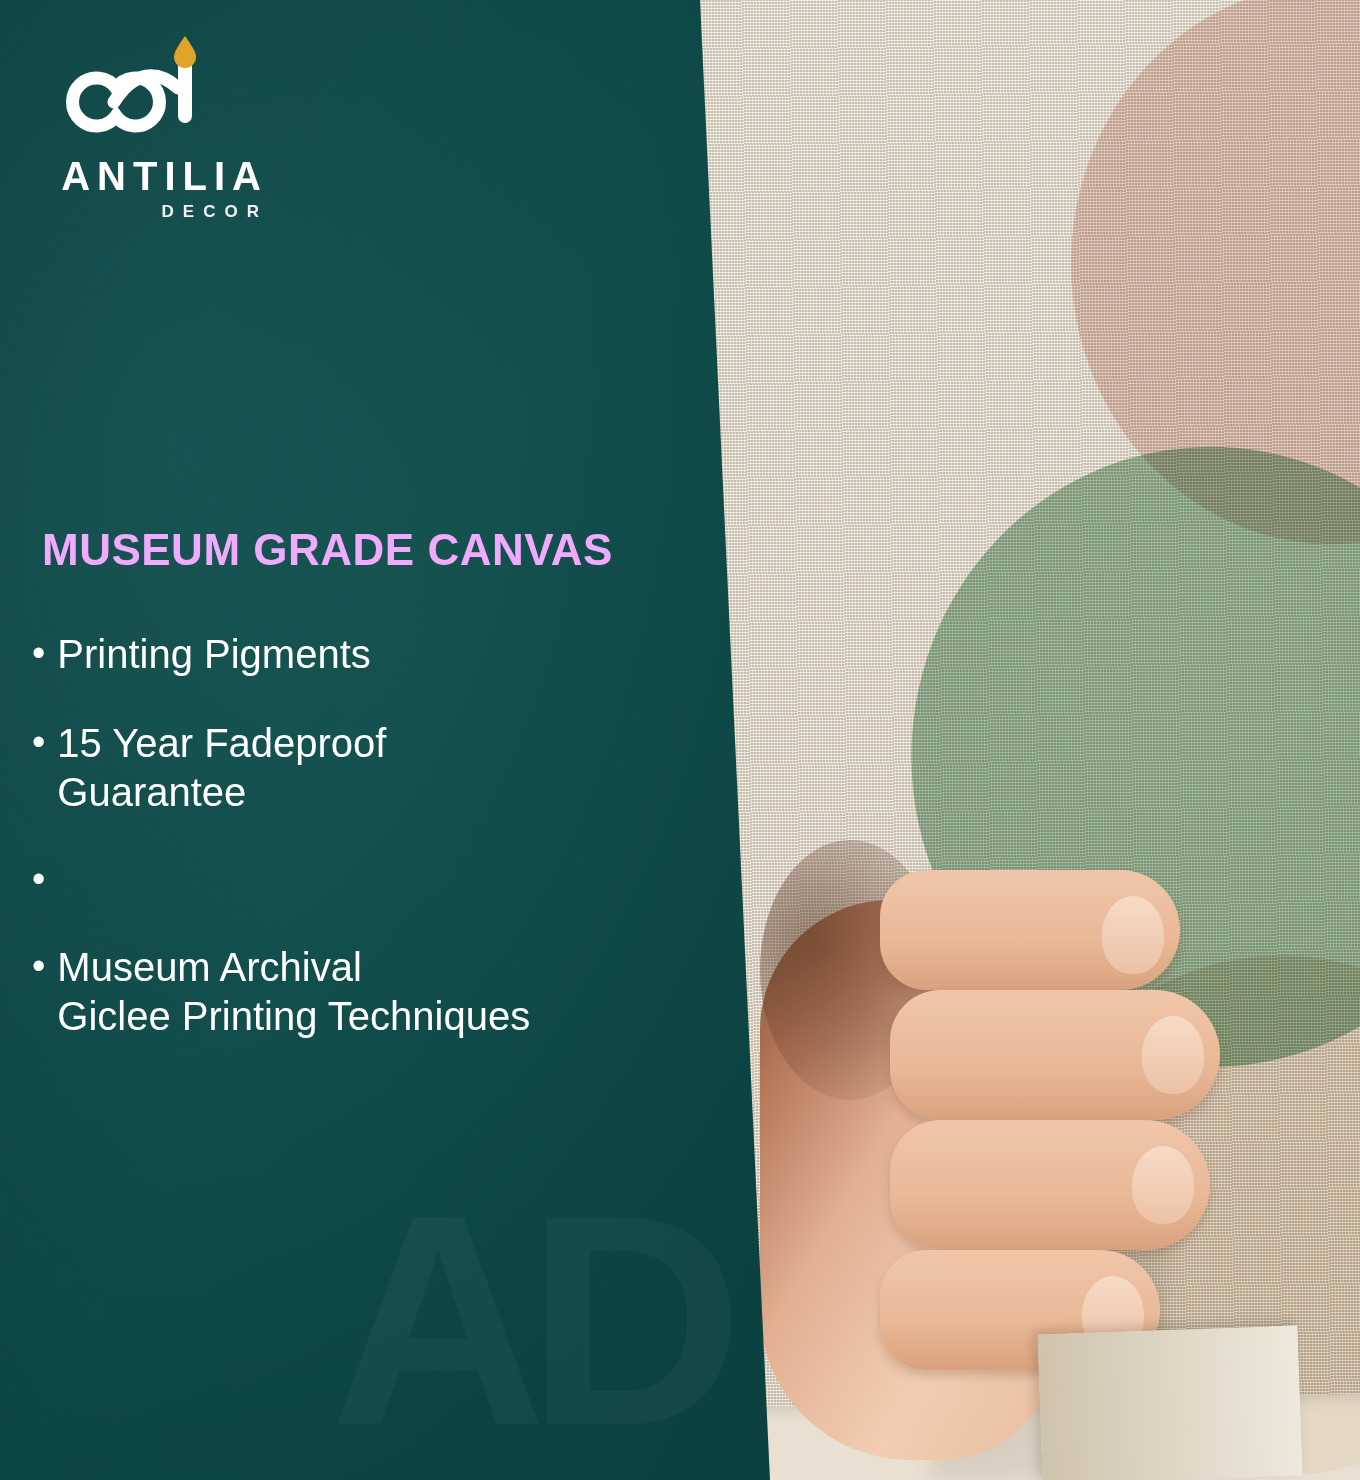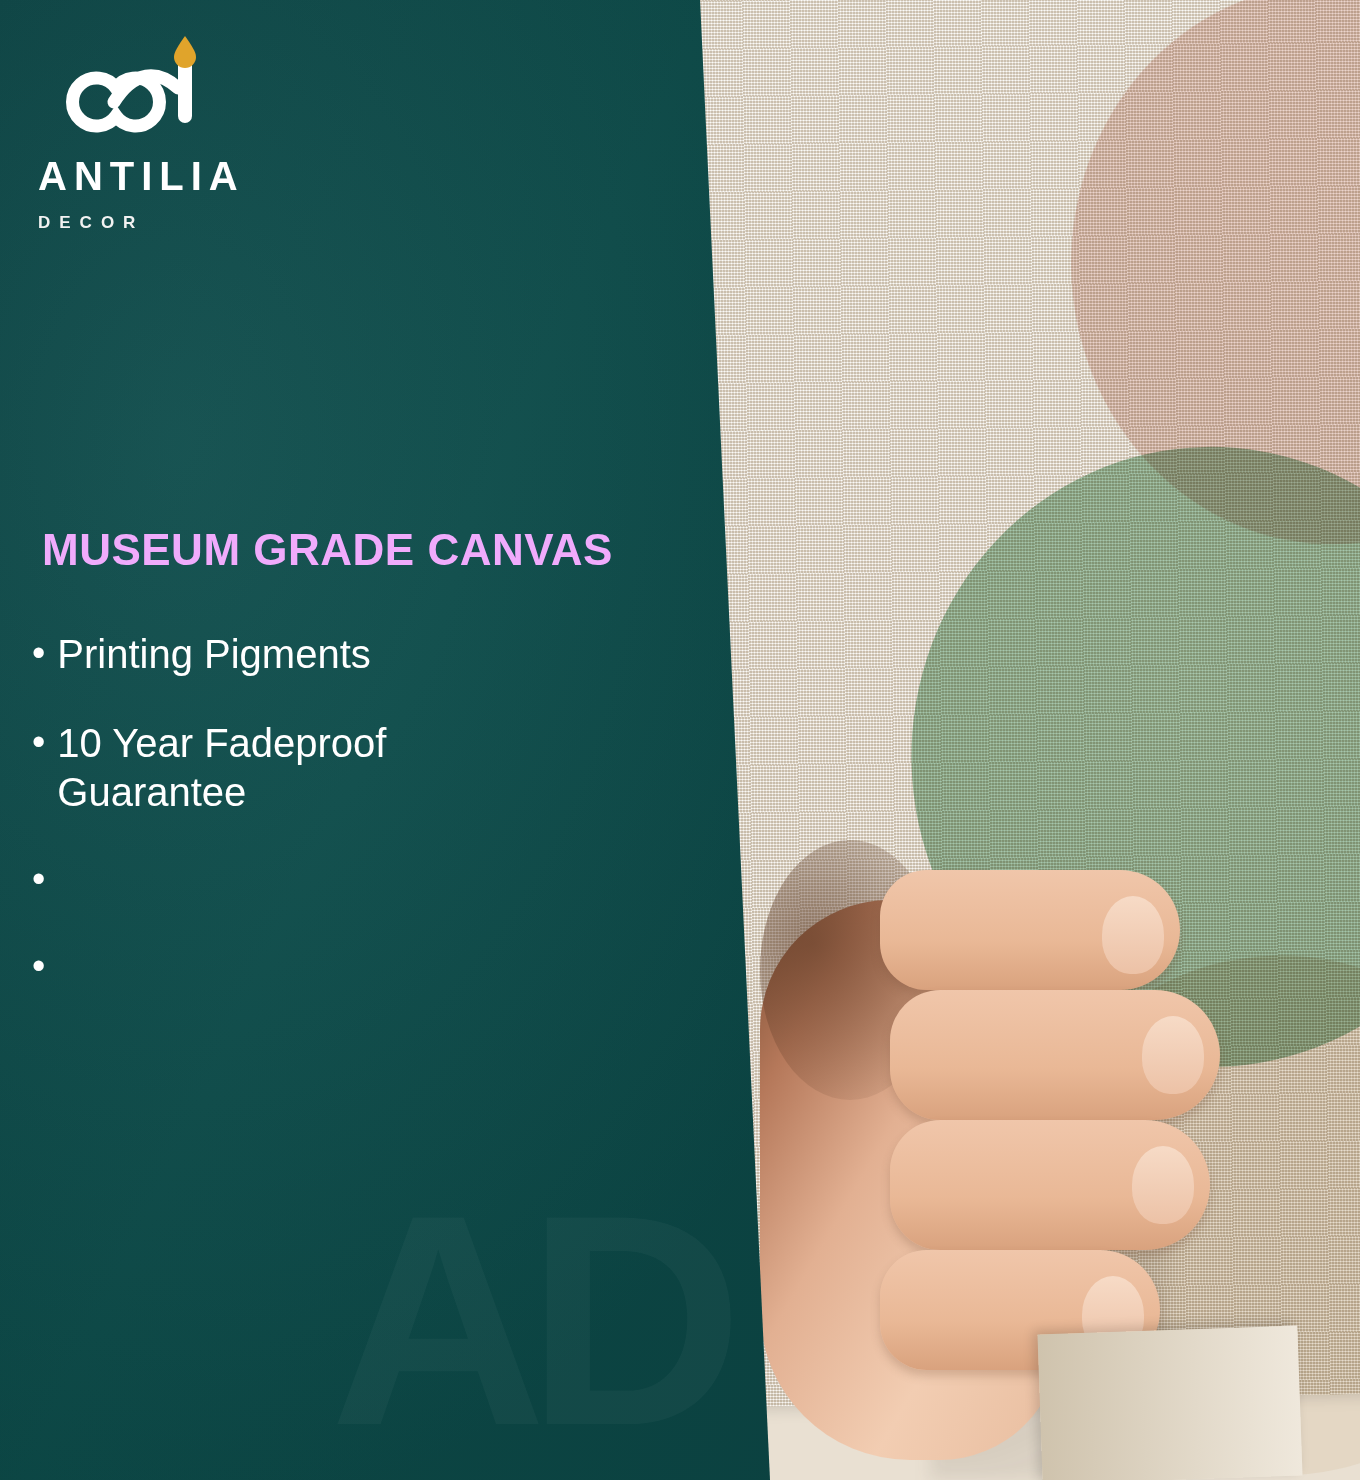--- a/index.html
+++ b/index.html
@@ -188,37 +188,37 @@
     user-select: none;
   }
 
   
   .logo {
     position: absolute;
     left: 38px;
     top: 30px;
     width: 230px;
     color: #ffffff;
-    text-align: left;
+    text-align: right;
   }
   .logo-mark {
     height: 120px;
     position: relative;
   }
   .logo-name {
     font-size: 40px;
     font-weight: 700;
     letter-spacing: 7px;
     margin-top: 4px;
   }
   .logo-sub {
     font-size: 17px;
     font-weight: 600;
     letter-spacing: 9px;
-    margin-top: 14px;
+    margin-top: 3px;
     color: #f2f2f2;
   }
 
   
   .headline {
     position: absolute;
     left: 42px;
     top: 525px;
     font-size: 44px;
     font-weight: 700;
@@ -309,24 +309,26 @@
 
   <div class="headline">MUSEUM GRADE CANVAS</div>
 
   <ul class="bullets">
     <li>
       <span class="dot">•</span>
       <span class="txt">Printing Pigments</span>
     </li>
     <li>
       <span class="dot">•</span>
-      <span class="txt">10 Year Fadeproof
+      <span class="txt">15 Year Fadeproof
 Guarantee</span>
     </li>
     <li>
       <span class="dot">•</span>
     </li>
     <li>
       <span class="dot">•</span>
+      <span class="txt">Museum Archival
+ Giclee Printing Techniques</span>
     </li>
   </ul>
 
 </div>
 
 </body></html>

